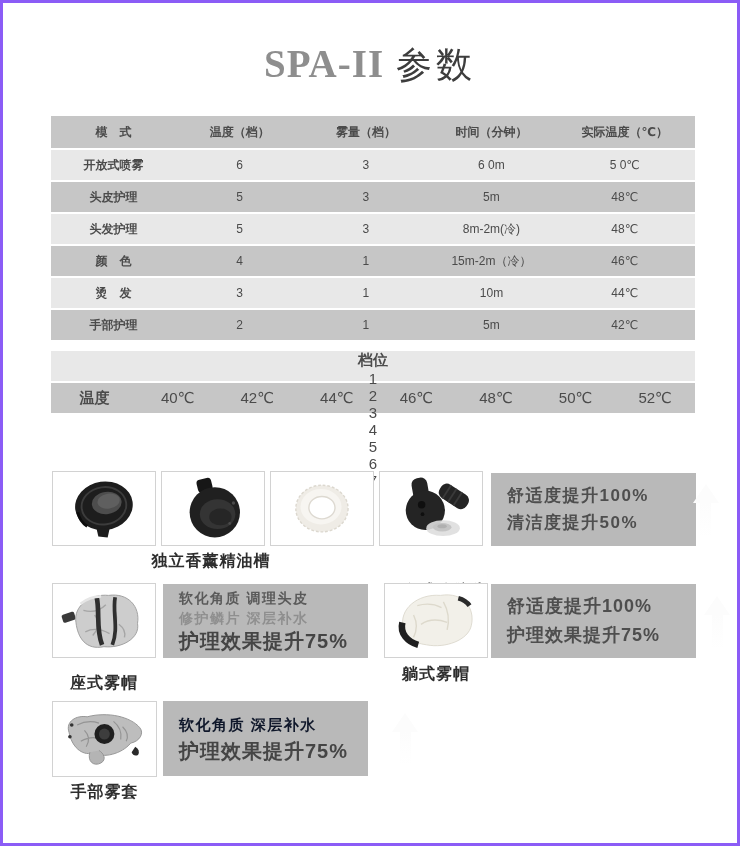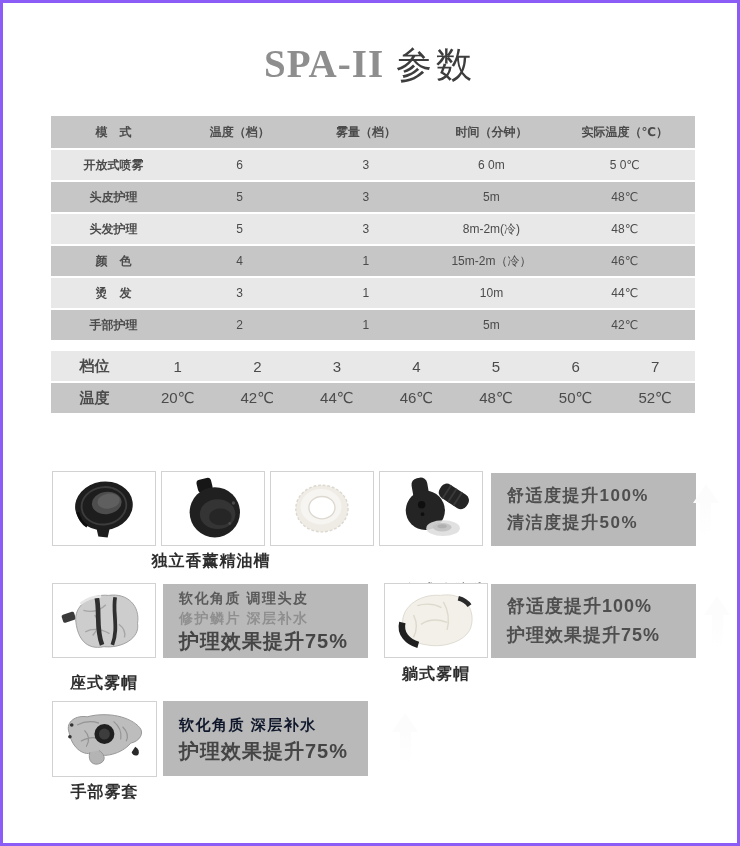--- a/index.html
+++ b/index.html
@@ -18,21 +18,21 @@
   .t-row.header { height:32px; background:#c6c6c6; }
   .t-row.light { background:#e8e8e8; }
   .t-row.dark  { background:#c6c6c6; }
   .t-cell { text-align:center; font-size:12px; color:#4b4b4b; }
   .t-cell.hd { font-weight:bold; }
   .t-cell.mode { font-weight:bold; }
   .cw0{width:19.4%} .cw1{width:19.8%} .cw2{width:19.4%} .cw3{width:19.6%} .cw4{width:21.8%}
   
   .gear-table { position:absolute; left:48px; top:348px; width:644px; }
   .g-row { display:flex; height:30px; margin-bottom:2px; align-items:center; }
-  .g-row.light { background:#e8e8e8; }
+  .g-row.light { background:#e8e8e8;flex-direction:column; }
   .g-row.dark  { background:#c6c6c6; }
   .g-label { width:13.5%; text-align:center; font-size:15px; font-weight:bold; color:#4b4b4b; }
   .g-cell  { width:12.357%; text-align:center; font-size:15px; color:#4b4b4b; }
   
   .img-box { position:absolute; background:#fff; border:1px solid #d2d2d2; box-sizing:border-box;
              display:flex; align-items:center; justify-content:center; }
   .img-box svg { width:94%; height:92%; }
   .img-label { position:absolute; text-align:center; font-size:16px; font-weight:bold; color:#2e2e2e; letter-spacing:1px; }
   .callout { position:absolute; background:#b9b9b9; display:flex; align-items:center;
              padding:0 10px 0 16px; box-sizing:border-box;gap:40px; }
@@ -133,21 +133,21 @@
       <div class="g-cell">1</div>
       <div class="g-cell">2</div>
       <div class="g-cell">3</div>
       <div class="g-cell">4</div>
       <div class="g-cell">5</div>
       <div class="g-cell">6</div>
       <div class="g-cell">7</div>
     </div>
     <div class="g-row dark">
       <div class="g-label">温度</div>
-      <div class="g-cell">20℃</div>
+      <div class="g-cell">40℃</div>
       <div class="g-cell">42℃</div>
       <div class="g-cell">44℃</div>
       <div class="g-cell">46℃</div>
       <div class="g-cell">48℃</div>
       <div class="g-cell">50℃</div>
       <div class="g-cell">52℃</div>
     </div>
   </div>
 
   <div class="img-box" id="box-ring">

